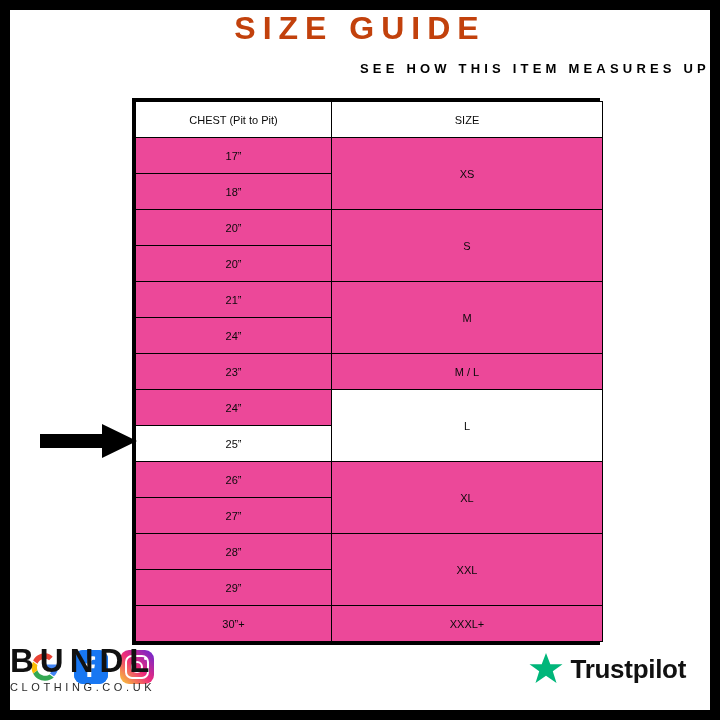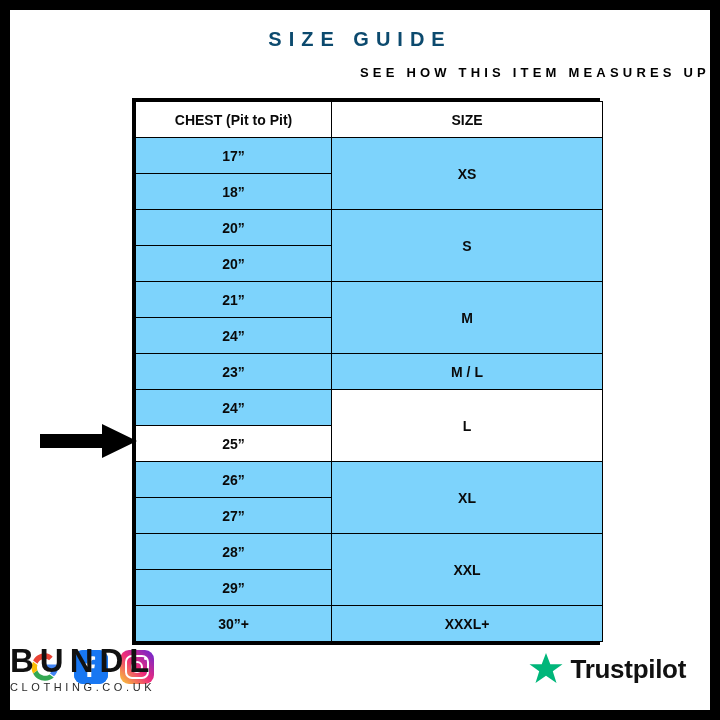--- a/index.html
+++ b/index.html
@@ -17,25 +17,24 @@
     position: absolute;
     left: 10px;
     top: 10px;
     width: 700px;
     height: 700px;
     background: #ffffff;
     box-sizing: border-box;
   }
   .title {
     text-align: center;
-    font-size: 20px;
+    font-size: 32px;
     font-weight: bold;
     letter-spacing: 7px;
-    color: #0c4a6e;
-    margin-top: 18px;
+    color: #c2410c;
   }
   .subtitle {
     text-align: right;
     font-size: 13px;
     font-weight: bold;
     letter-spacing: 4.2px;
     color: #000000;
     margin-top: 14px;
   }
   .table-wrap {
@@ -49,34 +48,34 @@
   table.size-table {
     border-collapse: collapse;
     width: 100%;
     table-layout: fixed;
   }
   table.size-table td {
     border: 1px solid #000000;
     height: 35px;
     text-align: center;
     vertical-align: middle;
-    font-size: 14px;
-    font-weight: bold;
+    font-size: 11px;
+    font-weight: normal;
     color: #0a0a0a;
     padding: 0;
   }
   td.chest-col { width: 195px; }
   td.size-col  { width: 270px; }
 
   td.hdr {
     background: #ffffff;
     font-size: 17px;
     height: 42px;
   }
-  td.shade { background: #7dd3fc; }
+  td.shade { background: #ec4899; }
   td.plain { background: #ffffff; }
 
   .arrow {
     position: absolute;
     left: 30px;
     top: 414px;
     width: 98px;
     height: 34px;
   }
   .arrow svg { display: block; }

